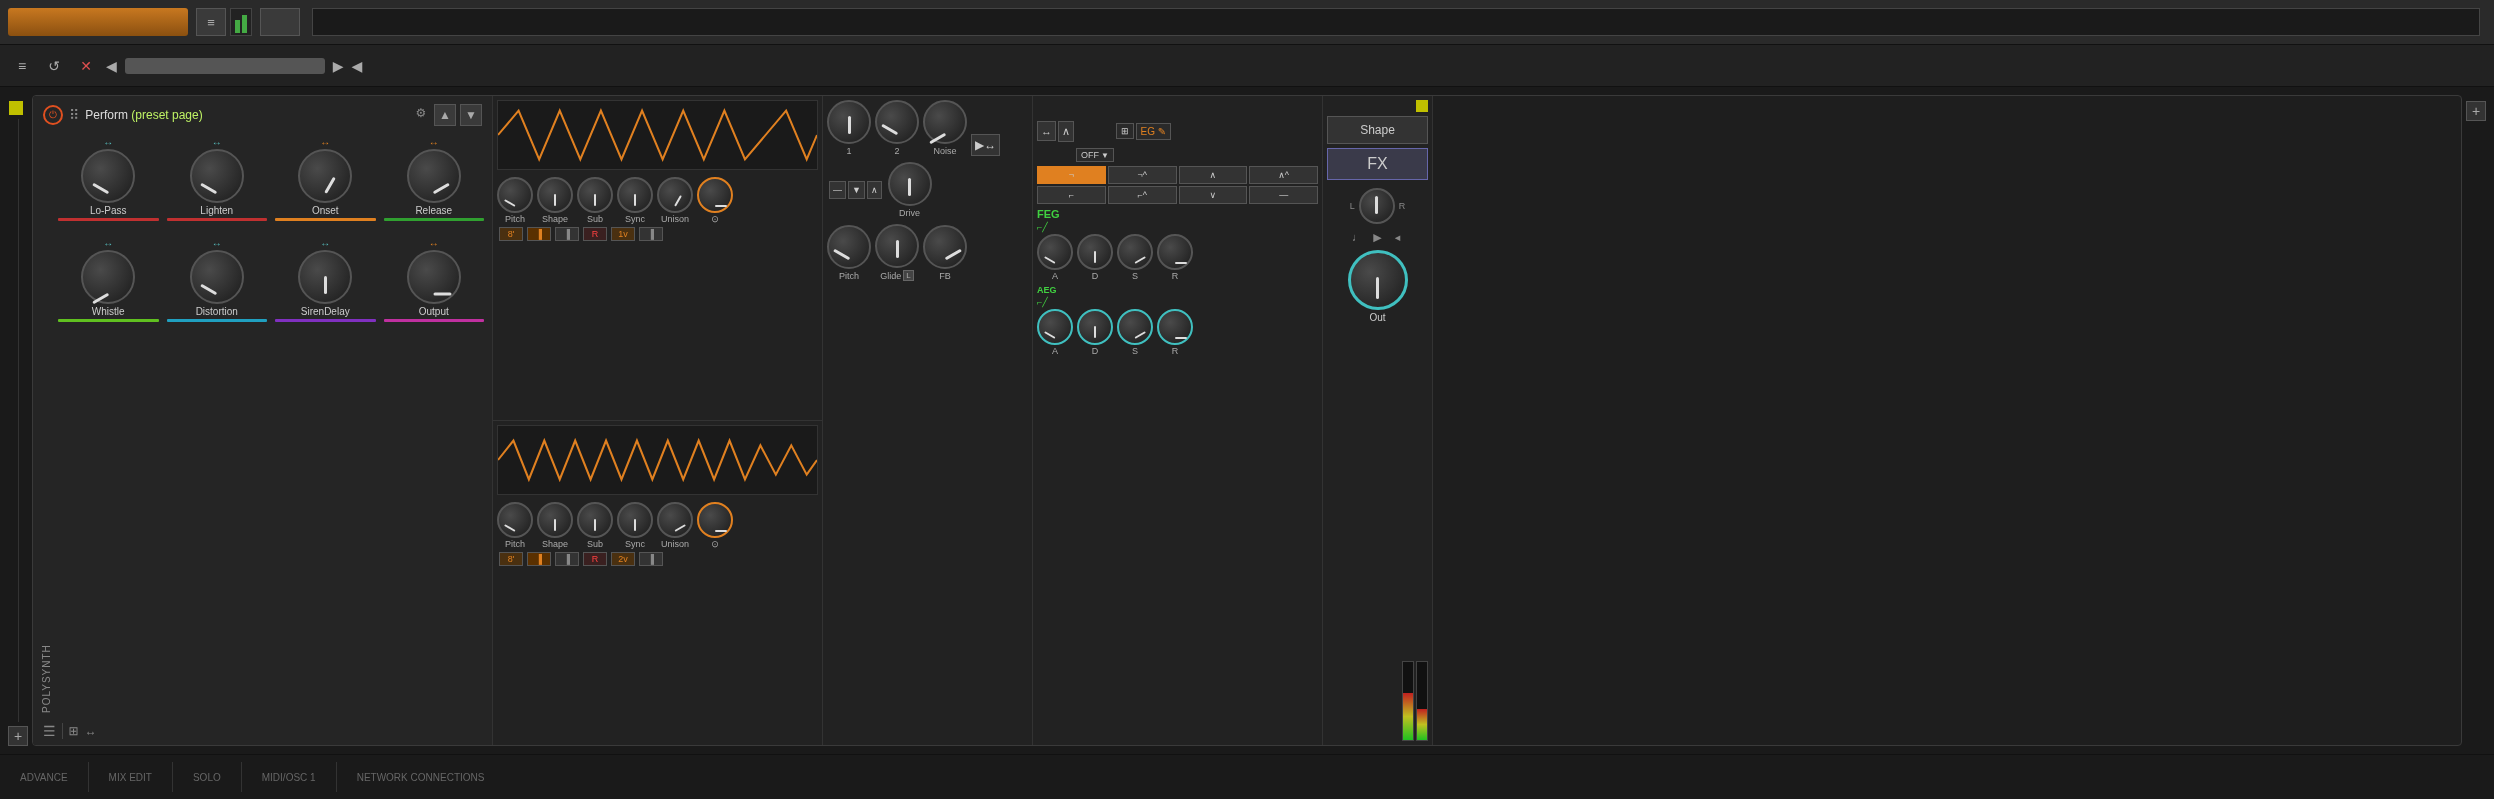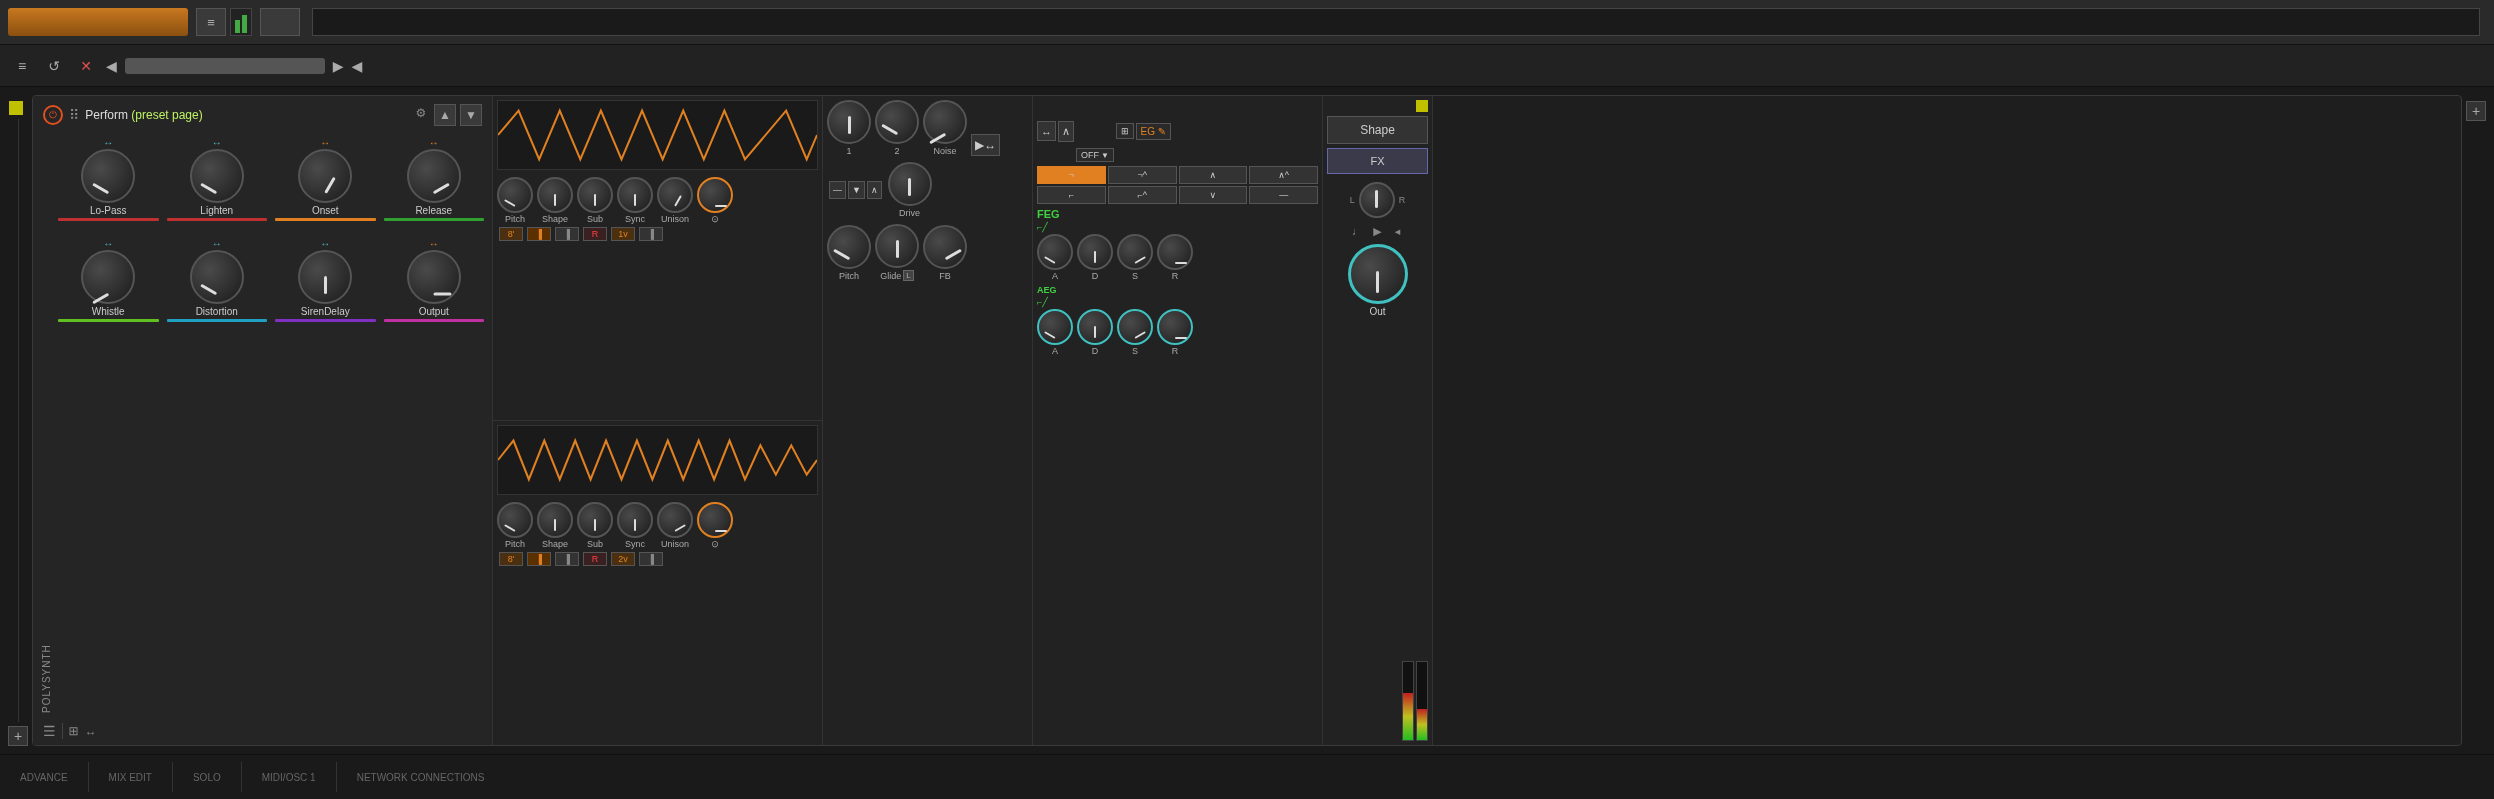--- a/index.html
+++ b/index.html
@@ -304,21 +304,21 @@
       font-size: 12px;
       padding: 6px;
       text-align: center;
       cursor: pointer;
     }
 
     .fx-btn {
       background: #3a3a4a;
       border: 1px solid #6666aa;
       color: #ccc;
-      font-size: 11px;
+      font-size: 16px;
       padding: 6px;
       text-align: center;
       cursor: pointer;
     }
 
     .level-meter {
       width: 12px; height: 140px;
       background: #111;
       border: 1px solid #444;
       position: relative;

